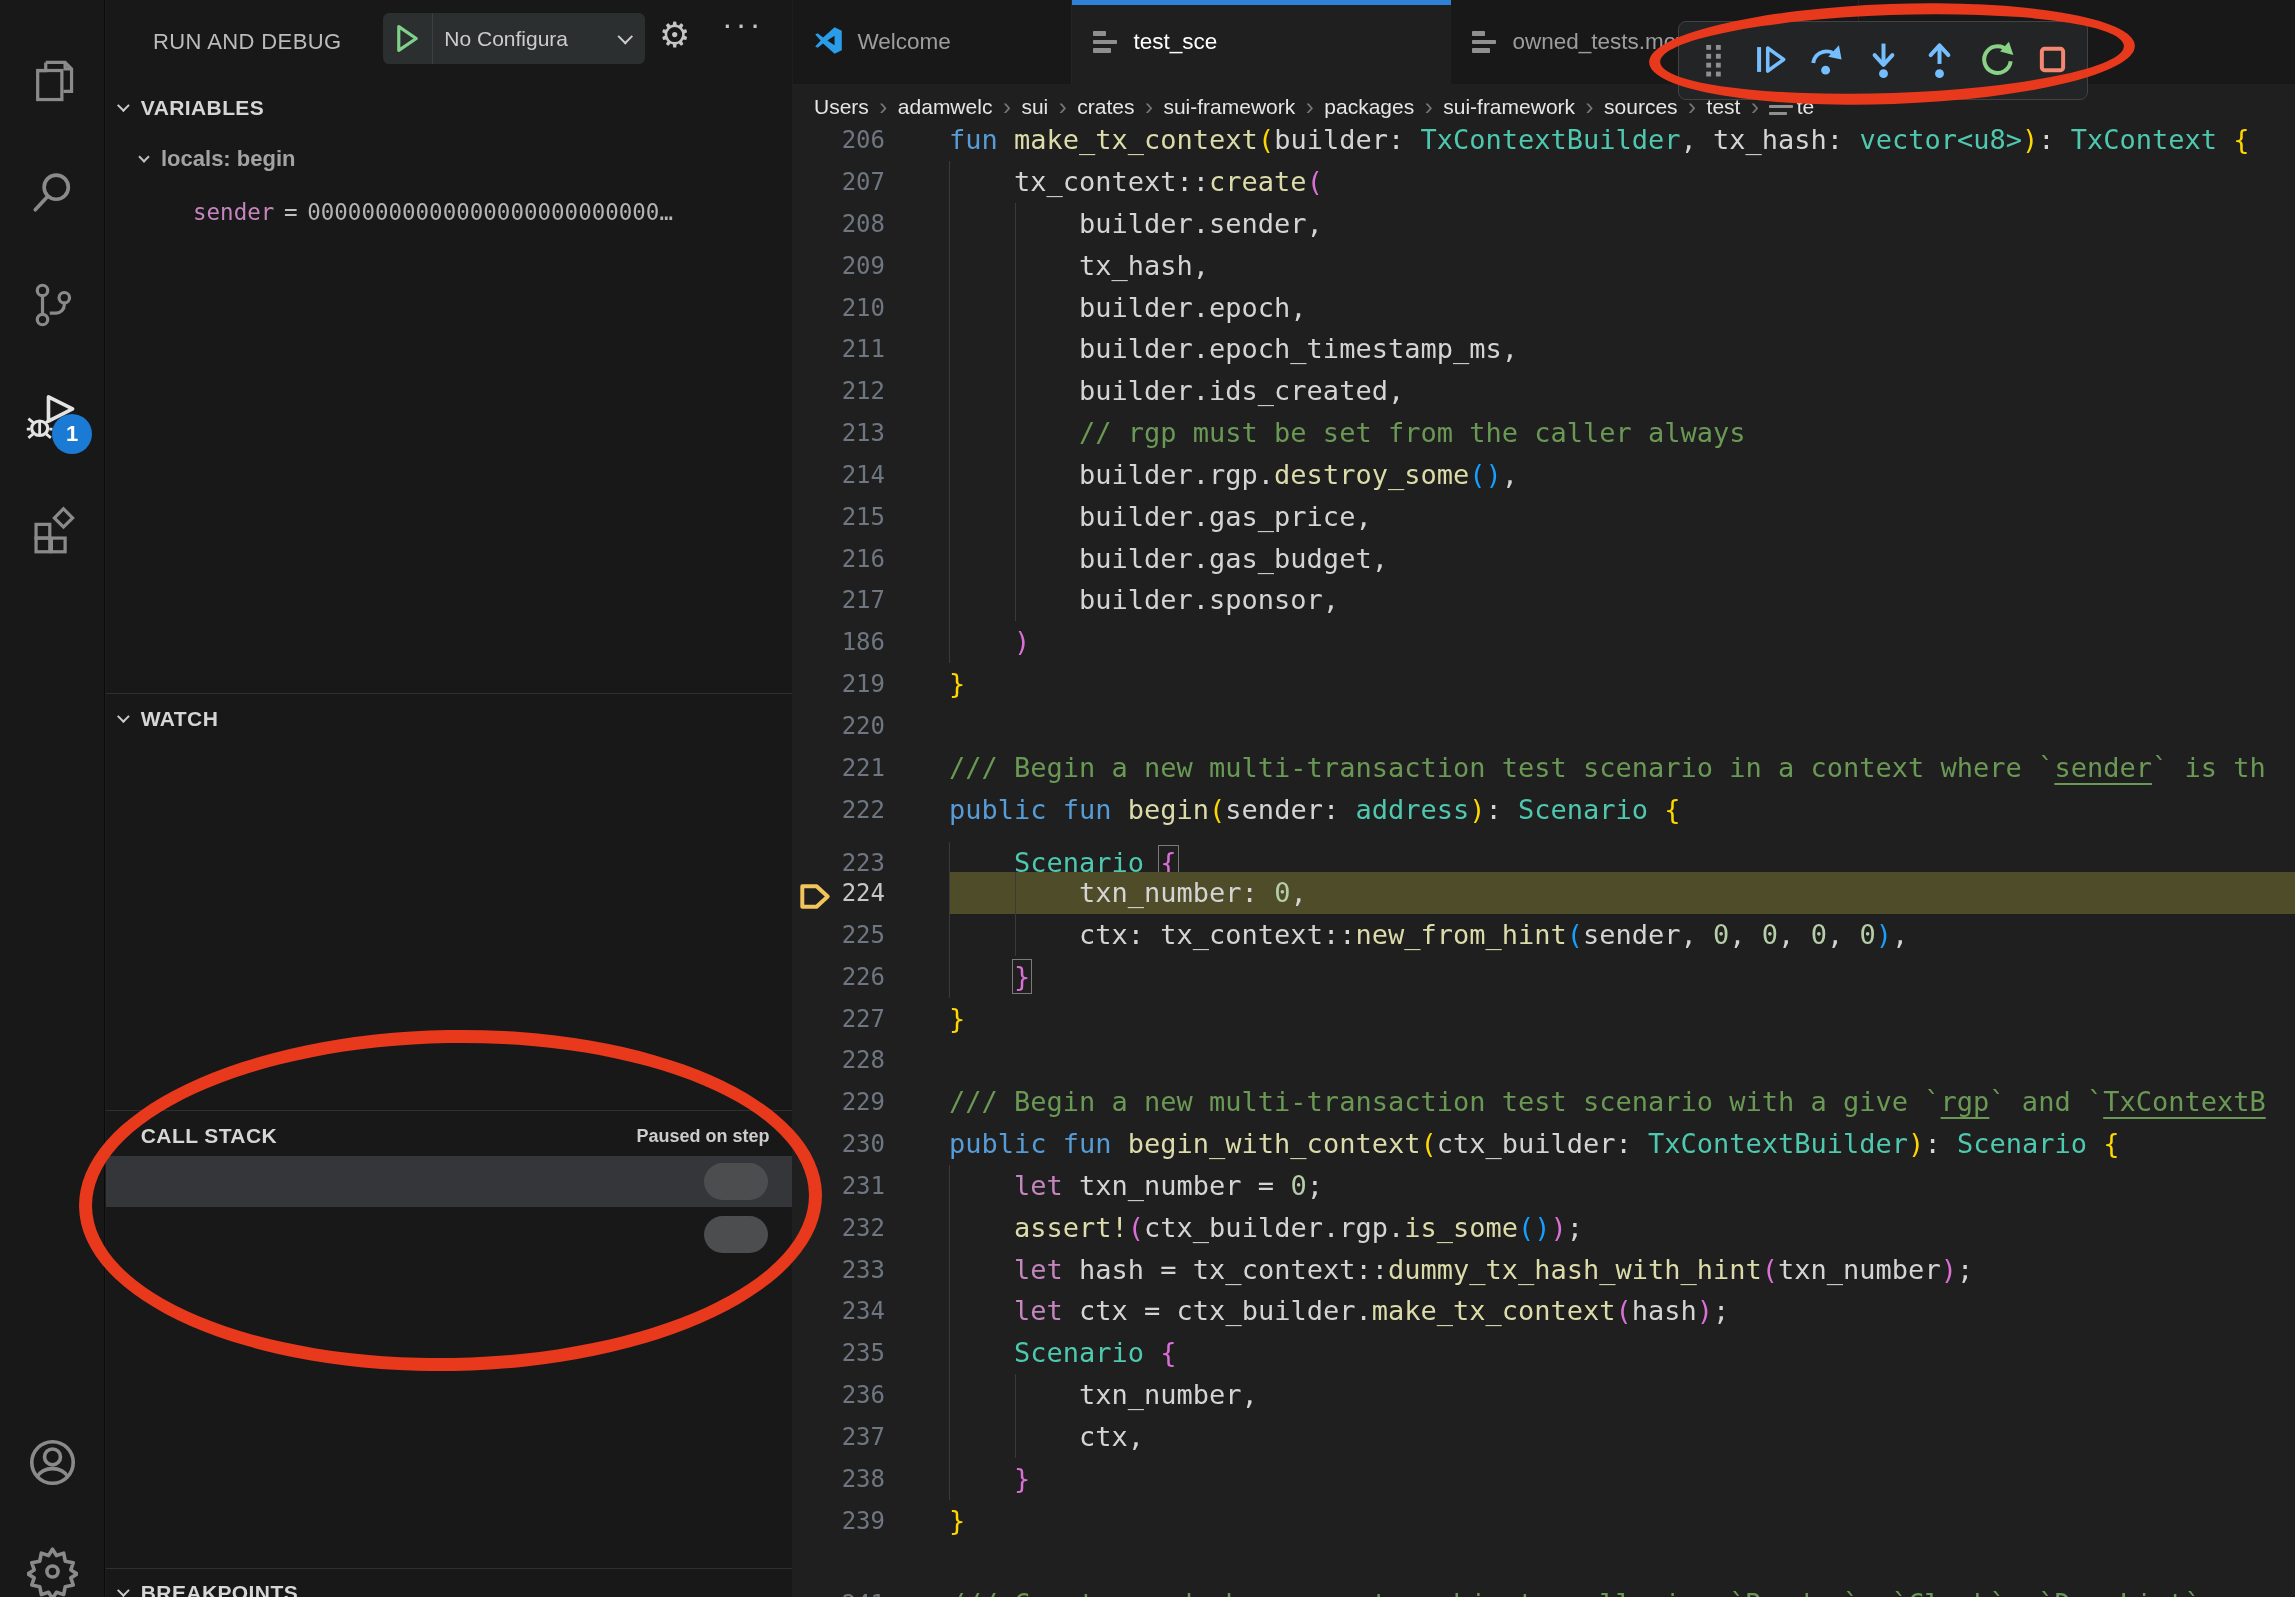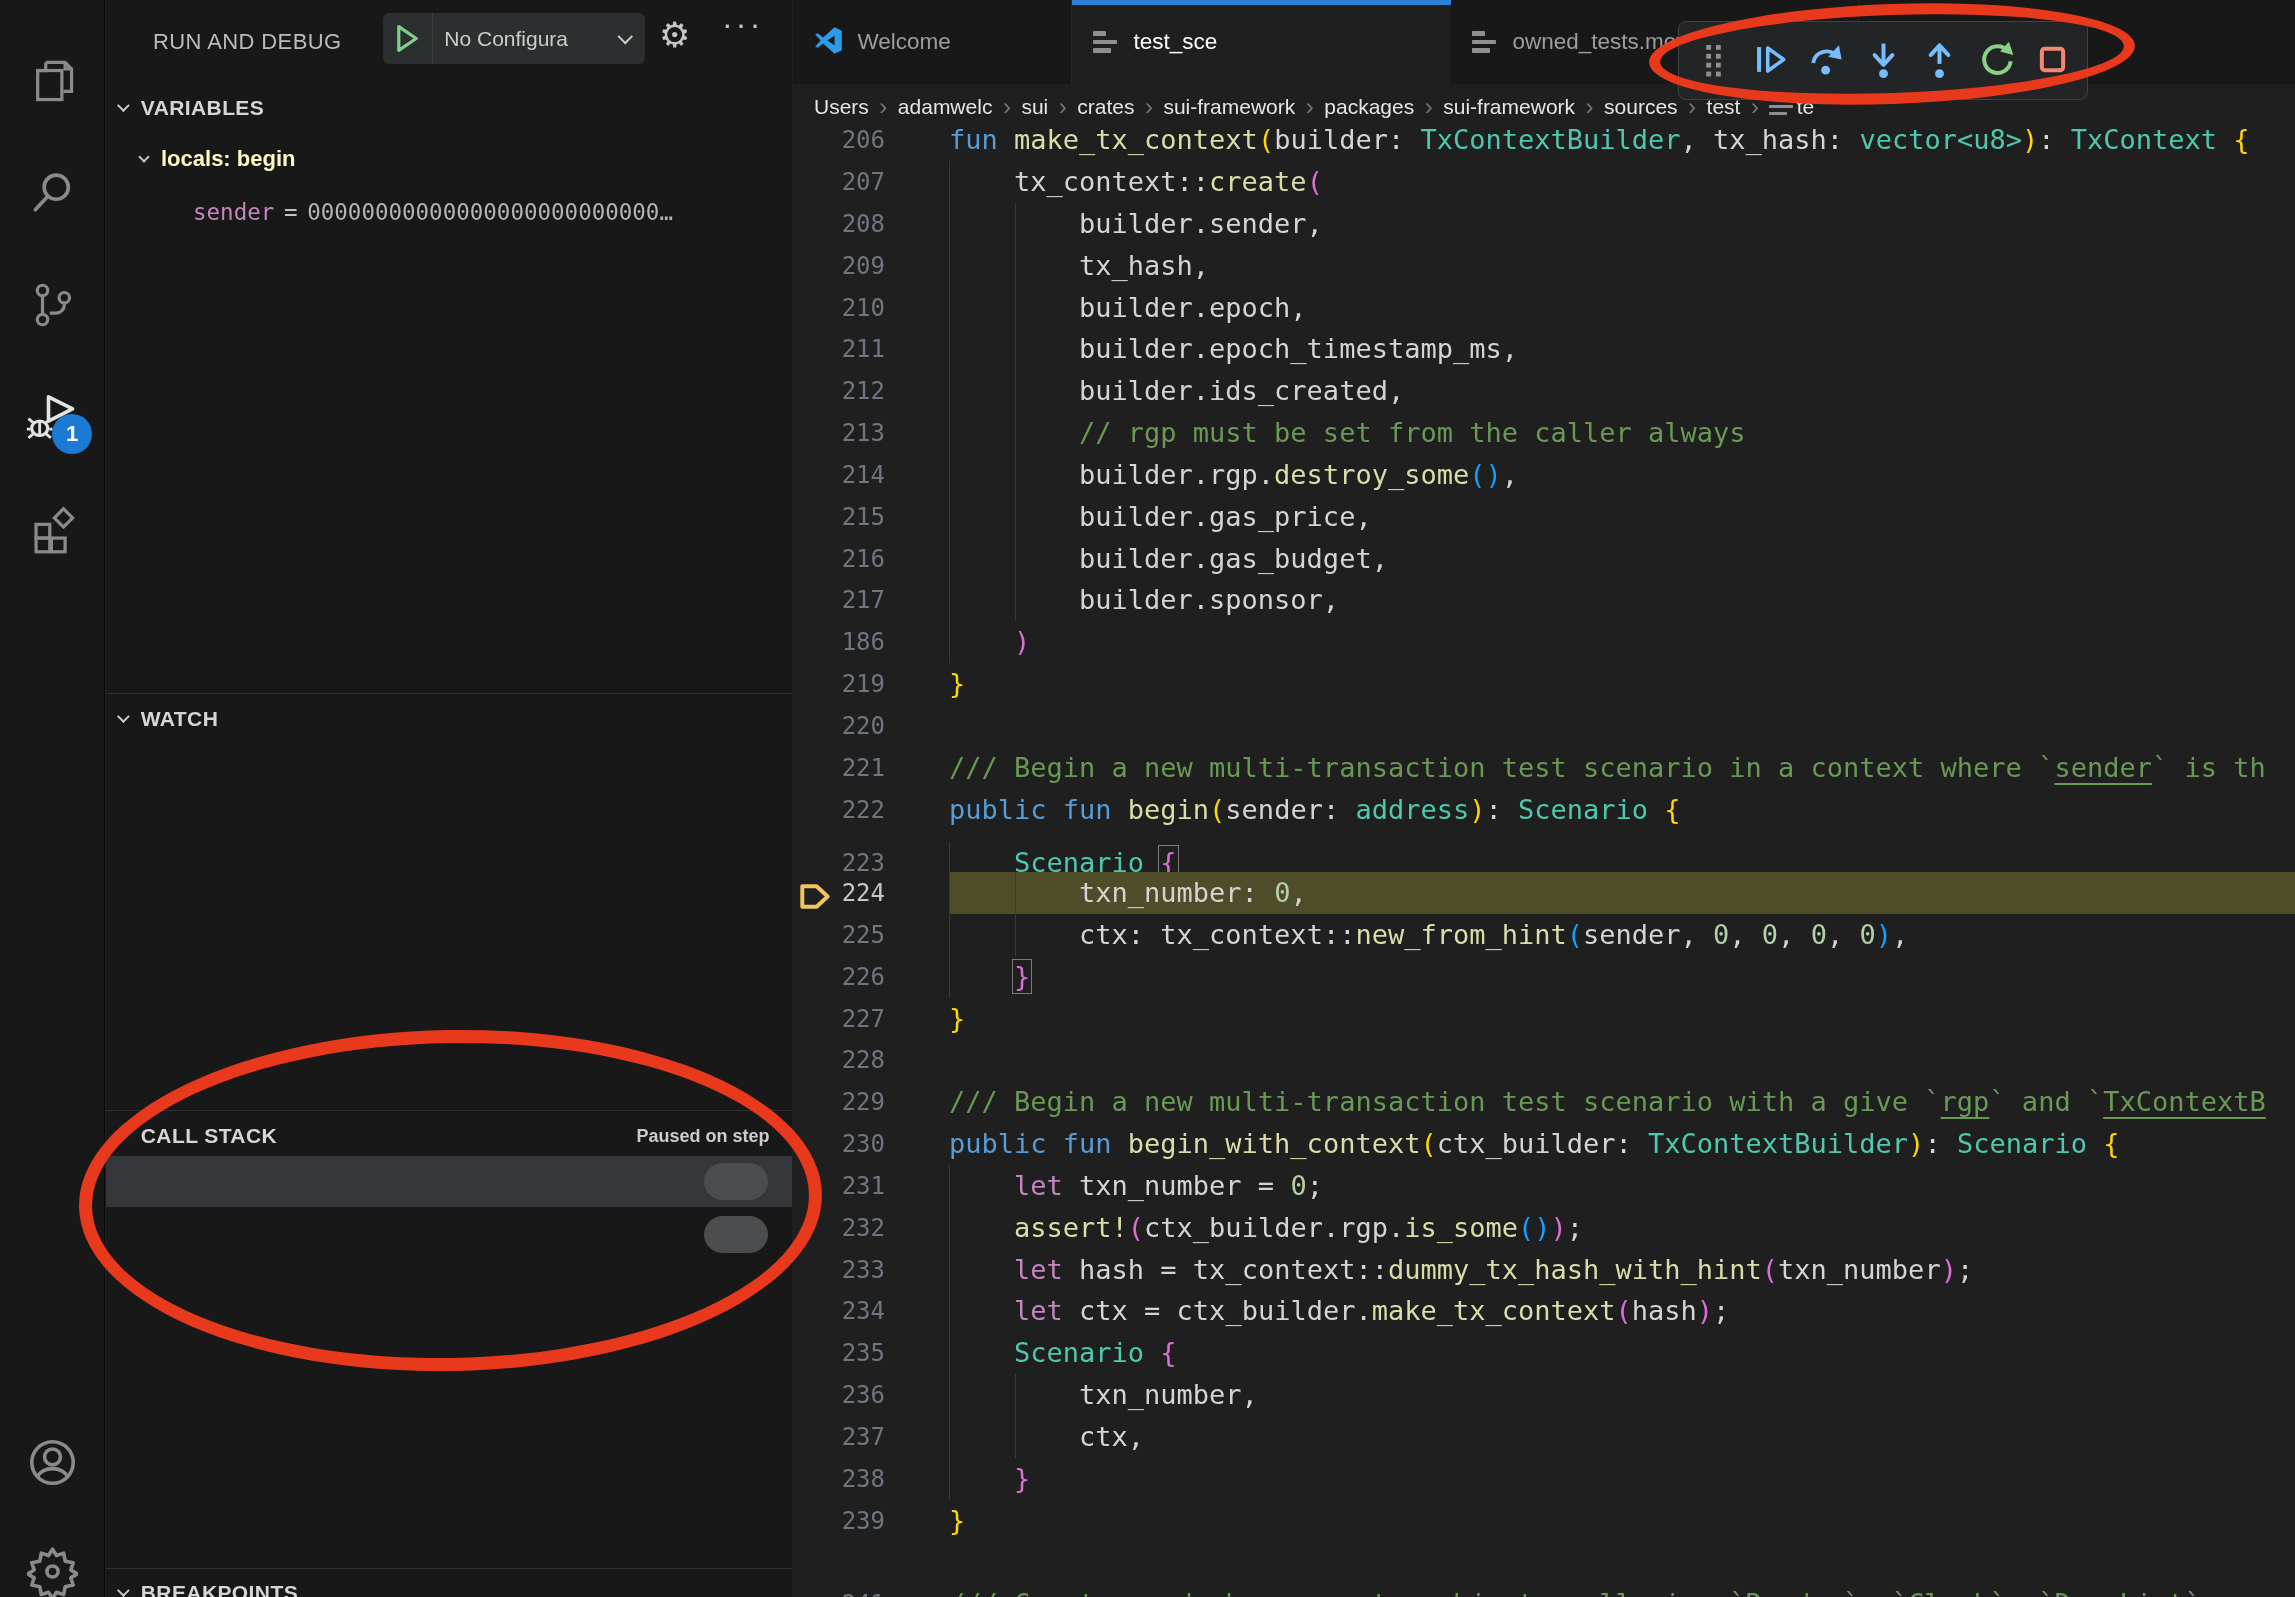--- a/index.html
+++ b/index.html
@@ -28,21 +28,21 @@
   .dots { position:absolute; left:616px; top:6.4px; font-size:32px; color:#c5c5c5; letter-spacing:3.2px; cursor:pointer; }
 
   .sect-head { position:absolute; left:0; width:100%; height:42px; display:flex; align-items:center; cursor:pointer; }
   .sect-head .chev { width:8.8px; height:8.8px; margin-left:13px; margin-right:13px; margin-top:-4.8px; border-color:#cccccc; }
   .sect-label { color:#d6d6d6; font-size:21px; font-weight:bold; letter-spacing:0.4px; }
   .sect-right { margin-left:auto; margin-right:22.5px; color:#cccccc; font-size:18px; font-weight:bold; }
   .divider { position:absolute; left:0; width:100%; height:0.8px; background:#2f2f2f; }
 
   .tree-row { position:absolute; left:0; width:100%; height:47px; display:flex; align-items:center; }
   .tree-row .chev { width:8px; height:8px; margin-top:-4px; border-color:#c0c0c0; }
-  .locals-label { color:#fef9c3; font-size:22px; font-weight:600; margin-left:13px; }
+  .locals-label { color:#a3a3a3; font-size:22px; font-weight:600; margin-left:13px; }
   .mono { font-family:"DejaVu Sans Mono", monospace; }
   .var-name { color:#c586c0; font-size:22.5px; }
   .var-eq { color:#c0c0c0; font-size:22.5px; margin:0 9.7px; }
   .var-val { color:#b4b4b4; font-size:22.5px; white-space:nowrap; overflow:hidden; }
 
   .frame { position:absolute; left:0; width:100%; height:51px; display:flex; align-items:center; cursor:pointer; }
   .frame.sel { background:#35363a; }
   .frame-name { color:#d4d4d4; font-size:22.5px; margin-left:71px; min-width:227px; white-space:nowrap; }
   .frame-file { color:#9d9d9d; font-size:22px; white-space:nowrap; }
   .frame-badge { margin-left:auto; margin-right:24px; min-width:64px; height:37px; border-radius:18.5px; background:#4c4d4f;

